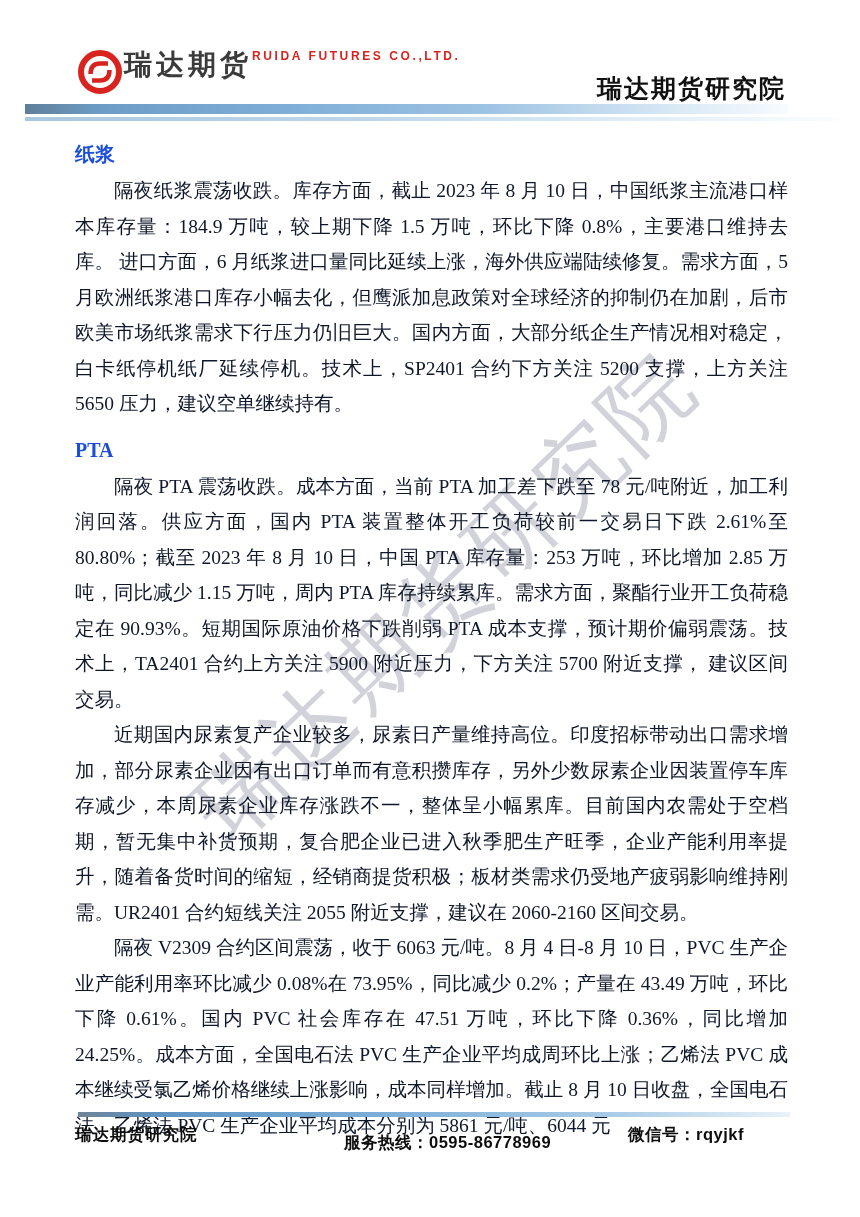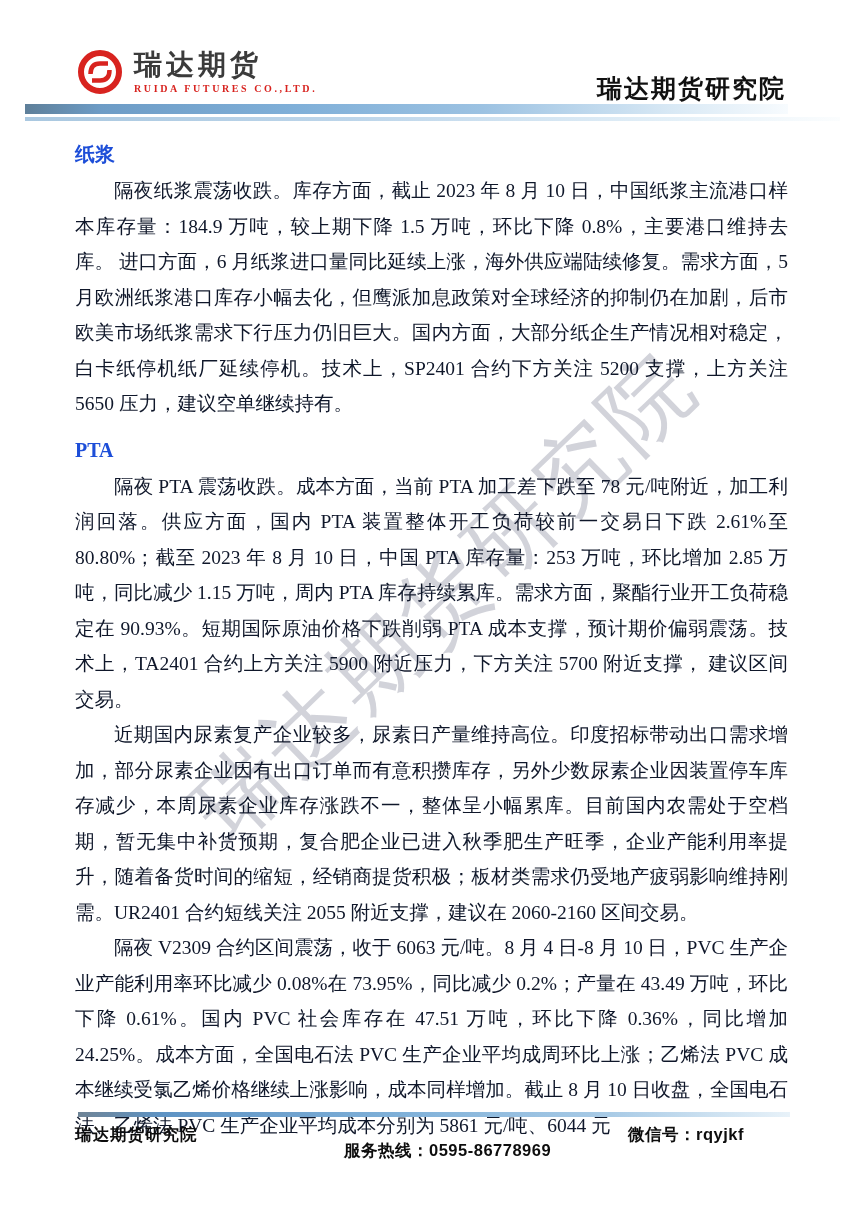--- a/index.html
+++ b/index.html
@@ -8,29 +8,29 @@
     width:860px;height:1217px;
     margin:0 auto;
     background:#ffffff;
     overflow:hidden;
     font-family:"Liberation Serif", serif;
     color:#151515;
   }
   
   .logo{position:absolute;left:76px;top:48px;display:flex;align-items:flex-start;}
   .logo-icon{width:48px;height:48px;flex:0 0 auto;}
-  .logo-text{margin-left:10px;display:flex;flex-direction:column;}
+  .logo-text{margin-left:0;display:flex;}
   .brand-cn{
     font-family:"Liberation Sans", sans-serif;
     font-size:28px;font-weight:700;color:#3b3b3b;
     letter-spacing:4px;line-height:34px;white-space:nowrap;
   }
   .brand-en{
-    font-family:Liberation Serif, serif;
-    font-size:10px;font-weight:700;color:#d8231f;
+    font-family:Liberation Sans, sans-serif;
+    font-size:12px;font-weight:700;color:#d8231f;
     letter-spacing:2.6px;margin-top:1px;white-space:nowrap;text-align:right;
   }
   .header-title{
     position:absolute;right:74px;top:72px;
     font-family:"Liberation Sans", sans-serif;
     font-size:25px;font-weight:600;color:#111;
     letter-spacing:2px;white-space:nowrap;
   }
   .top-bar{
     position:absolute;left:25px;top:104px;width:763px;height:10px;
@@ -65,21 +65,21 @@
   .footer-bar{
     position:absolute;left:78px;top:1112px;width:712px;height:5px;z-index:1;
     background:linear-gradient(to right,#6f8496 0%,#5e93c4 12%,#7fb0d8 45%,#a9cbe6 75%,#e8f2f9 100%);
   }
   .footer{
     position:absolute;left:0;top:1124px;width:860px;height:24px;z-index:1;
     font-family:"Liberation Sans", sans-serif;
     font-size:16.5px;font-weight:700;color:#0d0d0d;
   }
   .footer .f-left{position:absolute;left:75px;top:0;letter-spacing:1px;}
-  .footer .f-center{position:absolute;left:344px;top:16px;letter-spacing:0.5px;text-align:center;}
+  .footer .f-center{position:absolute;left:344px;top:8px;letter-spacing:0.5px;text-align:center;}
   .footer .f-right{position:absolute;left:628px;top:0;letter-spacing:0.5px;}
 </style>
 </head>
 <body>
 
 <div class="page">
 
   <div class="logo">
     <span class="logo-icon">
       <svg viewBox="0 0 48 48" width="48" height="48" aria-hidden="true">

